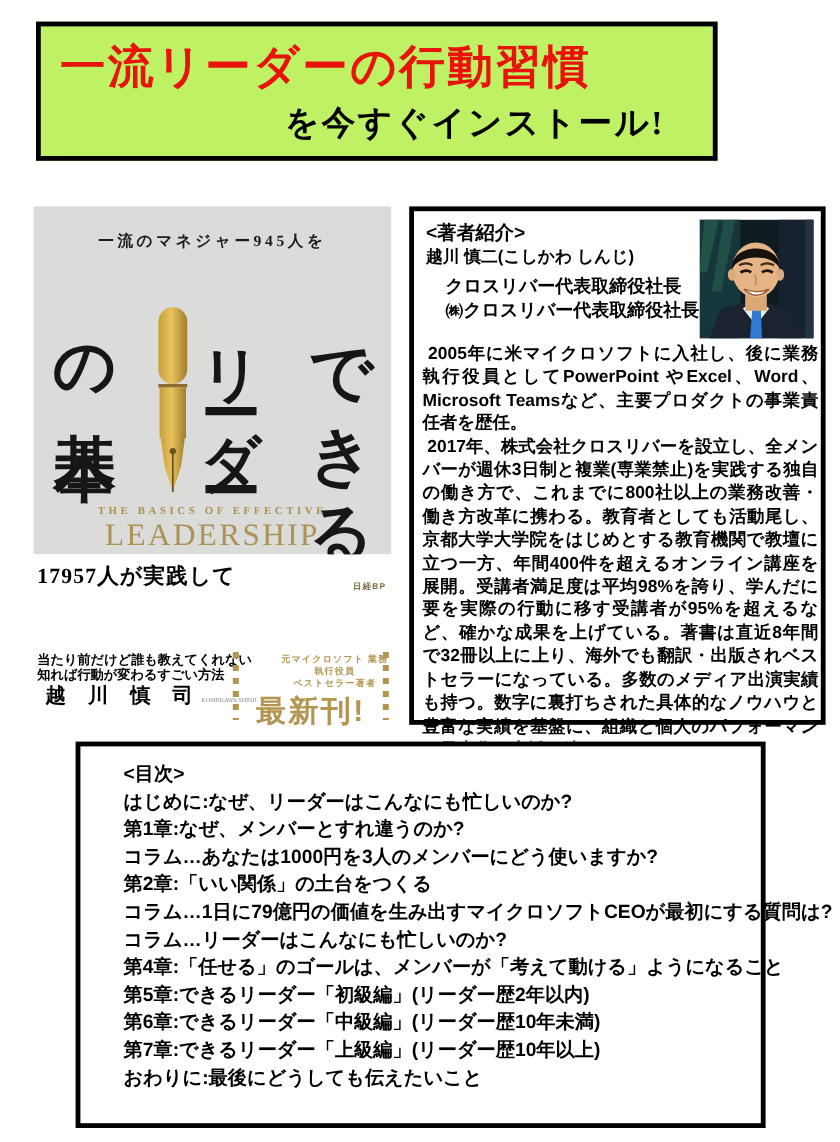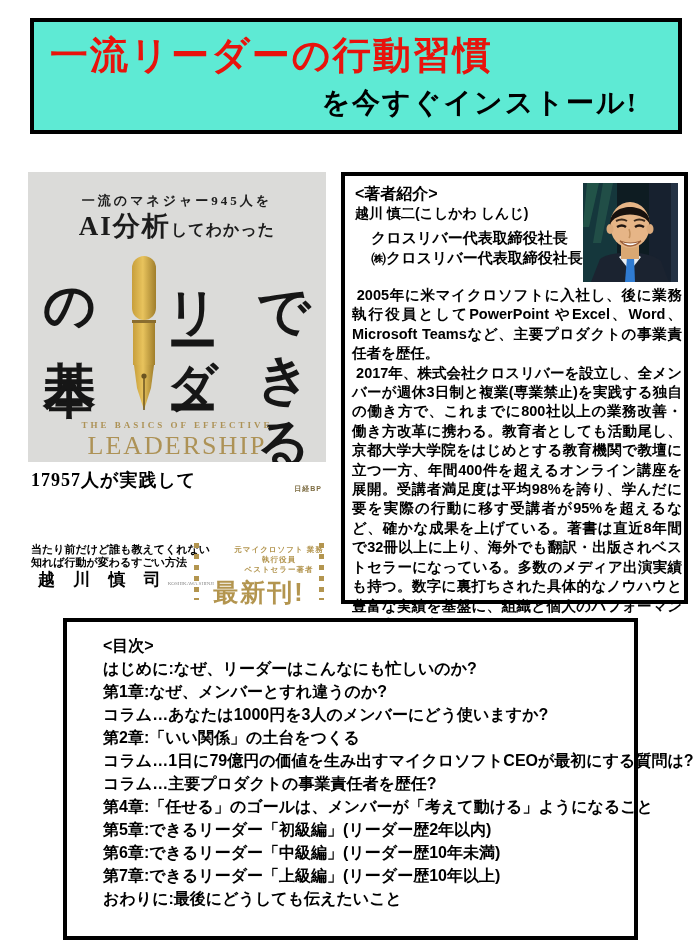--- a/index.html
+++ b/index.html
@@ -6,22 +6,22 @@
   html,body { background:#ffffff; }
   .page {
     position:relative; width:700px; height:952px; background:#ffffff;
     font-family:"Liberation Sans","DejaVu Sans",sans-serif; color:#000;
     overflow:hidden;
   }
   .serif { font-family:"Liberation Serif","DejaVu Serif",serif; }
 
   
   .header-box {
-    position:absolute; left:30px; top:18px; width:652px; height:116px;
-    border:4px solid #000; background:#5eead4;
+    position:absolute; left:30px; top:18px; width:568px; height:116px;
+    border:4px solid #000; background:#bef264;
   }
   .header-title {
     position:absolute; left:16px; top:8px;
     font-size:38px; font-weight:bold; letter-spacing:2px;
     color:#e8130c;
   }
   .header-subtitle {
     position:absolute; right:40px; top:62px;
     font-size:28px; font-weight:bold; letter-spacing:2px; color:#000;
   }
@@ -109,23 +109,20 @@
 <div class="page">
 
   <div class="header-box">
     <div class="header-title serif">一流リーダーの行動習慣</div>
     <div class="header-subtitle serif">を今すぐインストール!</div>
   </div>
 
   <div class="cover">
     <div class="cover-gray">
       <div class="cover-tagline1 serif">一流のマネジャー945人を</div>
-      <div class="cover-tagline2 serif">
-        <span class="big">AI分析</span><span class="small">してわかった</span>
-      </div>
 
       <div class="vcol vcol-kihon serif">の基本</div>
 
       <span class="pen">
         <svg width="36" height="160" viewBox="0 0 36 160">
           <defs>
             <linearGradient id="penG" x1="0" y1="0" x2="1" y2="0">
               <stop offset="0" stop-color="#c79f3c"></stop>
               <stop offset="0.45" stop-color="#e8c35d"></stop>
               <stop offset="1" stop-color="#a07e2b"></stop>
@@ -199,21 +196,21 @@
   </div>
 
   <div class="toc-box">
     <div class="toc-content">
       <div class="toc-heading">&lt;目次&gt;</div>
       <div class="toc-item">はじめに:なぜ、リーダーはこんなにも忙しいのか?</div>
       <div class="toc-item">第1章:なぜ、メンバーとすれ違うのか?</div>
       <div class="toc-item">コラム…あなたは1000円を3人のメンバーにどう使いますか?</div>
       <div class="toc-item">第2章:「いい関係」の土台をつくる</div>
       <div class="toc-item">コラム…1日に79億円の価値を生み出すマイクロソフトCEOが最初にする質問は?</div>
-      <div class="toc-item">コラム…主要プロダクトの事業責任者を歴任?</div>
+      <div class="toc-item">コラム…リーダーはこんなにも忙しいのか?</div>
       <div class="toc-item">第4章:「任せる」のゴールは、メンバーが「考えて動ける」ようになること</div>
       <div class="toc-item">第5章:できるリーダー「初級編」(リーダー歴2年以内)</div>
       <div class="toc-item">第6章:できるリーダー「中級編」(リーダー歴10年未満)</div>
       <div class="toc-item">第7章:できるリーダー「上級編」(リーダー歴10年以上)</div>
       <div class="toc-item">おわりに:最後にどうしても伝えたいこと</div>
     </div>
   </div>
 
 </div>
 

